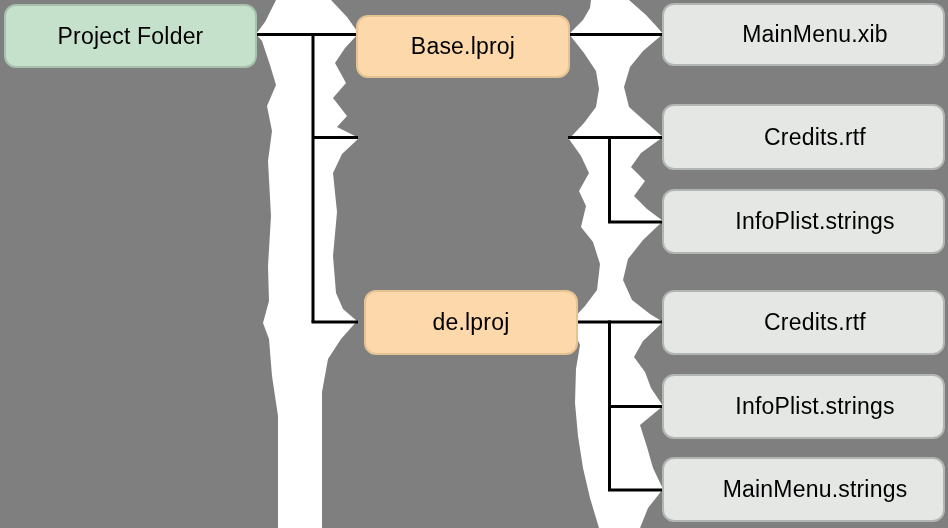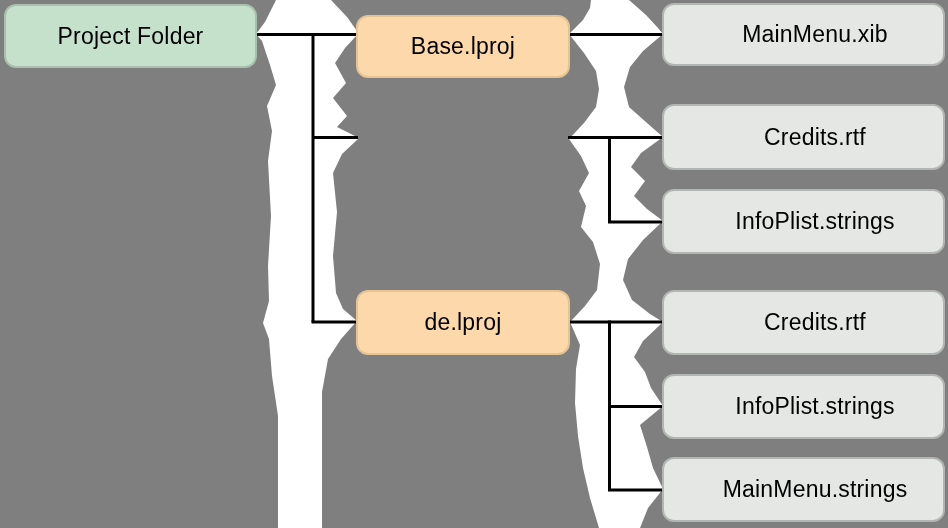--- a/index.html
+++ b/index.html
@@ -117,21 +117,21 @@
     <path class="connector" d="M609.5 320.5 V490"></path>
     <path class="connector" d="M608 406.5 H663"></path>
     <path class="connector" d="M608 490 H663"></path>
   </svg>
 
   <div class="node root" style="left:4px; top:4px; width:253px; height:64px;">Project Folder</div>
 
   <div class="node folder" style="left:356px; top:3px; width:214px; height:63px;margin-top:12px;">Base.lproj</div>
 
 
-  <div class="node folder" style="left:356px; top:290px; width:214px; height:65px;">de.lproj</div>
+  <div class="node folder" style="left:364px; top:290px; width:214px; height:65px;">de.lproj</div>
 
   <div class="node file" style="left:662px; top:3px; width:283px; height:63px;">MainMenu.xib</div>
 
   <div class="node file" style="left:662px; top:104px; width:283px; height:66px;">Credits.rtf</div>
 
   <div class="node file" style="left:662px; top:189px; width:283px; height:65px;">InfoPlist.strings</div>
 
   <div class="node file" style="left:662px; top:290px; width:283px; height:65px;">Credits.rtf</div>
 
   <div class="node file" style="left:662px; top:374px; width:283px; height:65px;">InfoPlist.strings</div>

